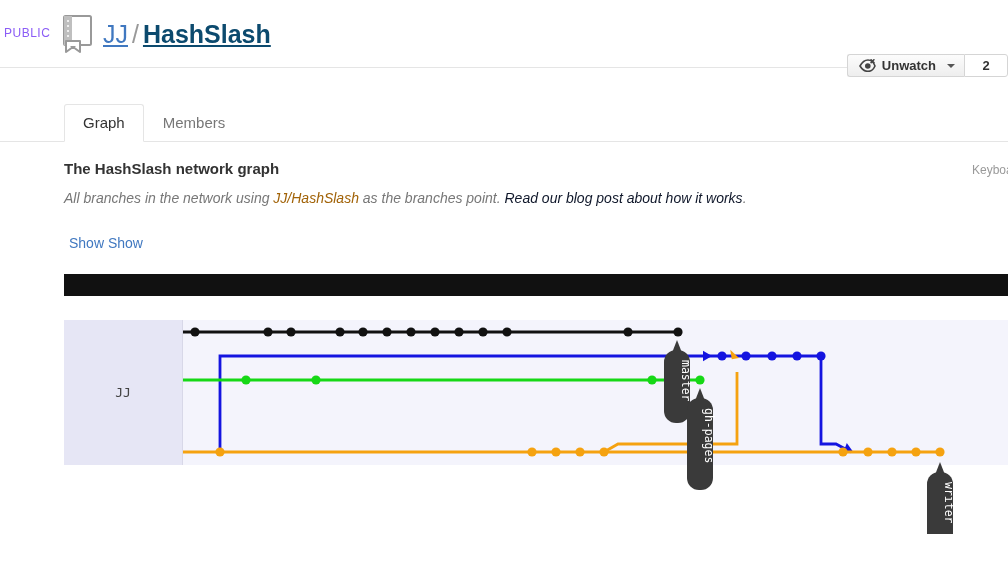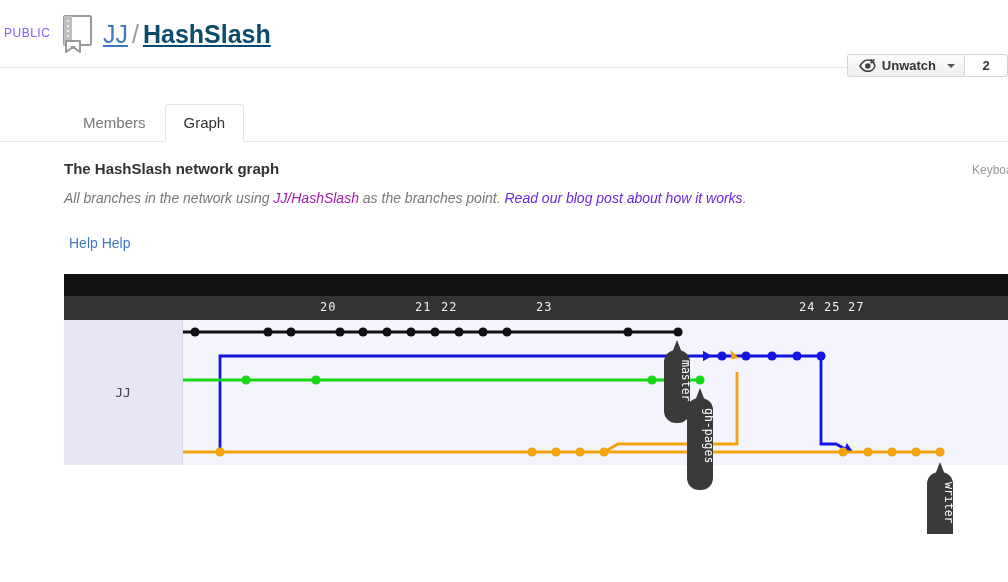--- a/index.html
+++ b/index.html
@@ -94,22 +94,22 @@
   }
   .keyboard-hint {
     position: absolute; left: 972px; top: 163px;
     font-size: 12px; color: #999; white-space: nowrap;
   }
   .subtitle {
     position: absolute; left: 64px; top: 190px;
     font-size: 14px; font-style: italic; color: #777;
     white-space: nowrap;
   }
-  .subtitle em { font-style: italic; color: #a21caf; }
-  .subtitle a { color: #6d28d9; text-decoration: none; font-style: italic; }
+  .subtitle em { font-style: italic; color: #a16207; }
+  .subtitle a { color: #0f172a; text-decoration: none; font-style: italic; }
   .show-help {
     position: absolute; left: 69px; top: 235px;
     font-size: 14px; color: #4078c0; text-decoration: none; cursor: pointer;
   }
 
   
   .graph-wrap { position: absolute; left: 64px; top: 274px; width: 944px; height: 260px; }
   .graph-topbar { position: absolute; left: 0; top: 0; width: 944px; height: 22px; background: #111111; }
   .graph-datebar { position: absolute; left: 0; top: 22px; width: 944px; height: 24px; background: #333333; }
   .date-tick {
@@ -162,43 +162,34 @@
         </svg>
         <span>Unwatch</span>
         <span class="caret"></span>
       </div>
       <div class="watch-count">2</div>
     </div>
   </div>
 
   <div class="tab-bar">
     <div class="inner">
+      <div class="tab active">Graph</div>
       <div class="tab">Members</div>
-      <div class="tab active">Graph</div>
     </div>
   </div>
 
   <div class="page-title">The HashSlash network graph</div>
   <div class="keyboard-hint">Keyboard shortcuts</div>
   <div class="subtitle">
     <span>All branches in the network using </span><em>JJ/HashSlash</em><span> as the branches point. </span><a href="#">Read our blog post about how it works</a><span>.</span>
   </div>
-  <a class="show-help" href="#">Help Help</a>
+  <a class="show-help" href="#">Show Show</a>
 
   <div class="graph-wrap">
     <div class="graph-topbar"></div>
-    <div class="graph-datebar">
-      <div class="date-tick" style="left: 256px;">20</div>
-      <div class="date-tick" style="left: 351px;">21</div>
-      <div class="date-tick" style="left: 377px;">22</div>
-      <div class="date-tick" style="left: 472px;">23</div>
-      <div class="date-tick" style="left: 735px;">24</div>
-      <div class="date-tick" style="left: 760px;">25</div>
-      <div class="date-tick" style="left: 784px;">27</div>
-    </div>
     <div class="graph-body">
       <div class="owner-cell">
         <span>JJ</span>
       </div>
     </div>
     <svg class="graph-svg" id="graph-svg" viewBox="0 0 944 260">
         <path d="M119,58 H615" fill="none" stroke="#111111" stroke-width="2.8" stroke-linecap="butt" stroke-linejoin="miter"></path>
         <circle cx="131" cy="58" r="4.6" fill="#111111"></circle>
         <circle cx="204" cy="58" r="4.6" fill="#111111"></circle>
         <circle cx="227" cy="58" r="4.6" fill="#111111"></circle>

